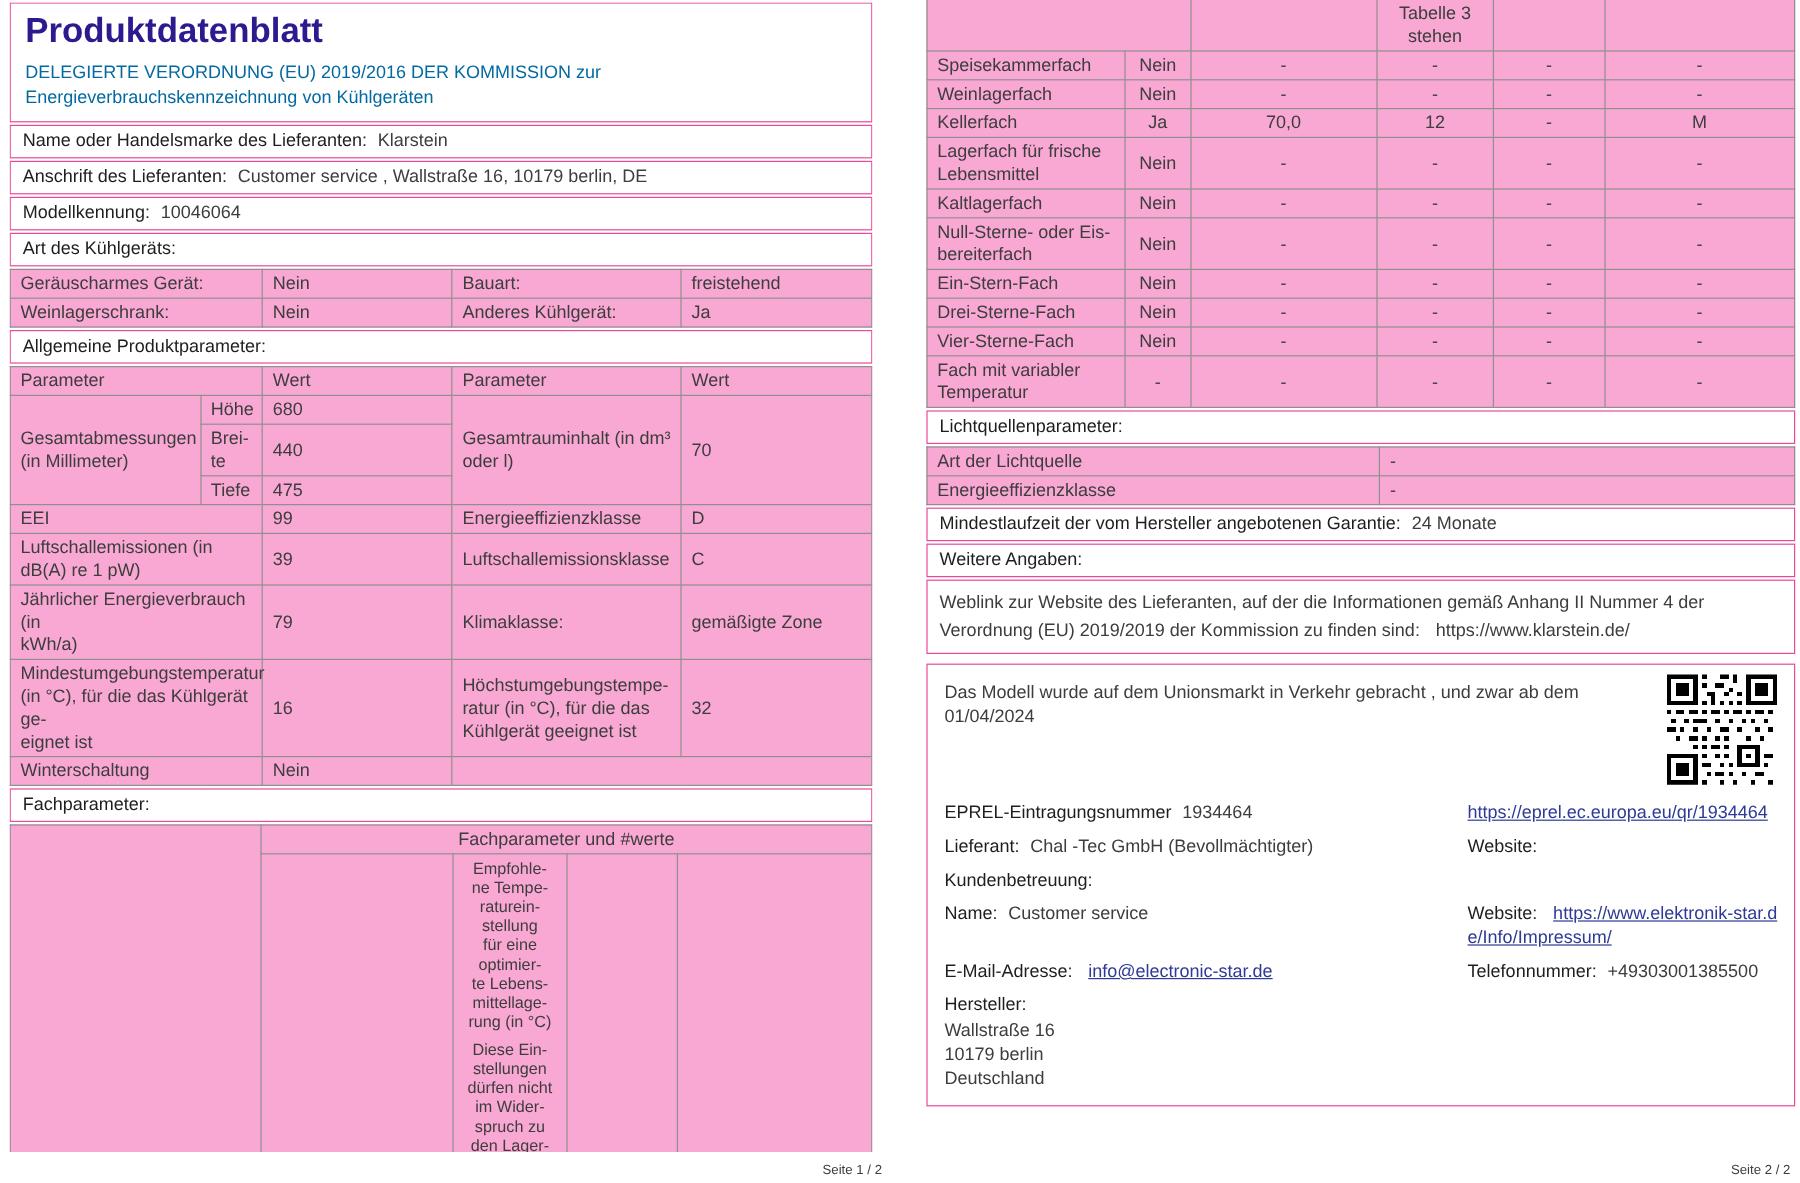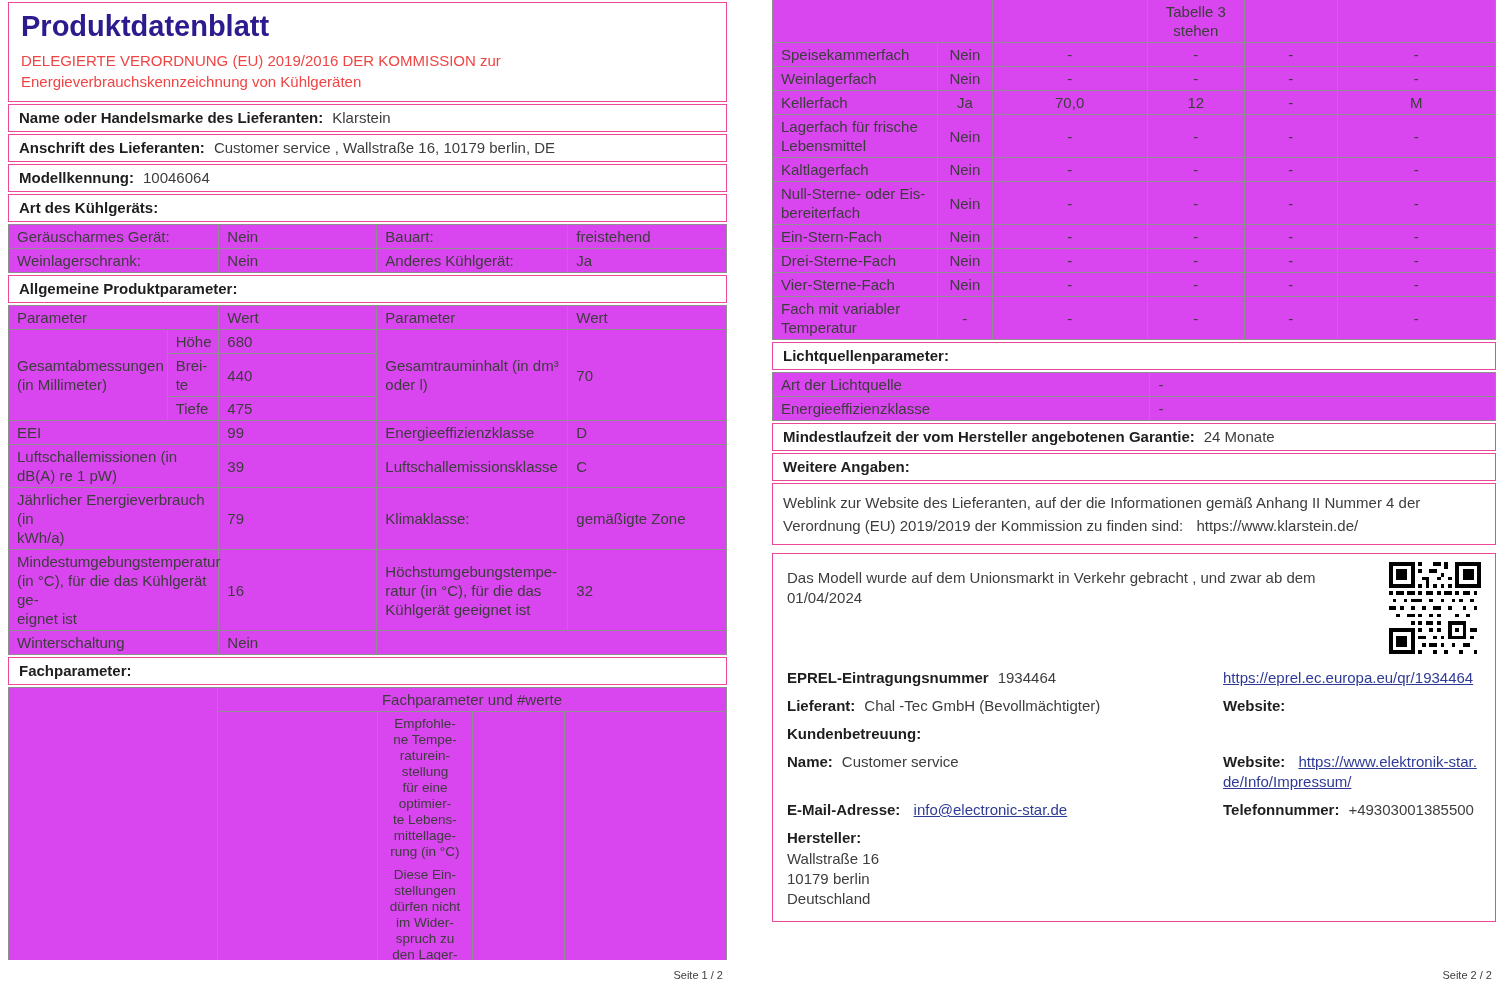--- a/index.html
+++ b/index.html
@@ -8,45 +8,45 @@
     font-family:"Liberation Sans","DejaVu Sans",sans-serif;
     color:#3d3d3d;font-size:15px;
   }
   .sheet{position:absolute;box-sizing:border-box;background:#fff;}
   #sheet1{left:8px;top:2px;width:719px;height:958px;overflow:hidden;}
   #sheet2{left:772px;top:0;width:724px;}
   .box{border:1px solid #ec4899;margin-top:2px;padding:3px 10px;box-sizing:border-box;background:#fff;}
   #sheet1 > :first-child{margin-top:0;}
   .hdrbox{padding:6px 12px 9px 12px;}
   .doc-title{font-size:29px;font-weight:bold;color:#2b1b8e;line-height:34px;letter-spacing:0;}
-  .doc-sub{margin-top:7px;line-height:21px;color:#ef4444;}
-  .lbl{font-weight:bold;color:#1e1e1e;}
+  .doc-sub{margin-top:7px;line-height:21px;color:#0369a1;}
+  .lbl{font-weight:normal;color:#1e1e1e;}
   .val{margin-left:9px;}
   .rowline{line-height:20px;}
-  table{border-collapse:collapse;width:100%;table-layout:fixed;margin-top:2px;background:#d946ef;padding-left:13px;}
+  table{border-collapse:collapse;width:100%;table-layout:fixed;margin-top:2px;background:#f9a8d4;padding-left:13px;}
   td{border:1px solid #8f8f8f;padding:2px 8px;vertical-align:middle;line-height:19px;}
   .pre{white-space:pre-line;}
   .ctr{text-align:center;}
   .topv{vertical-align:top;}
   
   .tall-row{height:560px;}
   .smalltxt{font-size:13.5px;line-height:16px;}
   .midtxt{font-size:14.5px;line-height:18px;}
   
   .p2table tbody.p2head td{border-top:none;height:38px;}
   a.link,span.link{color:#2e3a96;text-decoration:underline;cursor:pointer;}
   #market-box{margin-top:8px;min-height:357px;position:relative;padding:12px 14px;}
   .market-text{width:600px;line-height:20px;padding-top:2px;}
   .qr{position:absolute;top:8px;right:14px;width:92px;height:92px;}
   .mgrid{display:grid;grid-template-columns:430px 1fr;column-gap:6px;row-gap:8px;margin-top:60px;align-items:start;}
   .mrow{line-height:20px;}
   .addr-lines{white-space:pre-line;line-height:20px;margin-top:1px;}
   .wrapall{word-break:break-all;}
   .pagefoot{position:absolute;font-size:11px;color:#3d3d3d;}
-  #foot1{left:8px;top:969px;width:715px;text-align:right;}
+  #foot1{left:20px;top:969px;width:715px;text-align:right;}
   #foot2{left:772px;top:969px;width:720px;text-align:right;}
   .weblink-box{padding:7px 10px;line-height:23px;}
 </style>
 </head>
 <body>
 
 <div class="sheet" id="sheet1">
 
   <div class="box hdrbox">
     <div class="doc-title">Produktdatenblatt</div>

